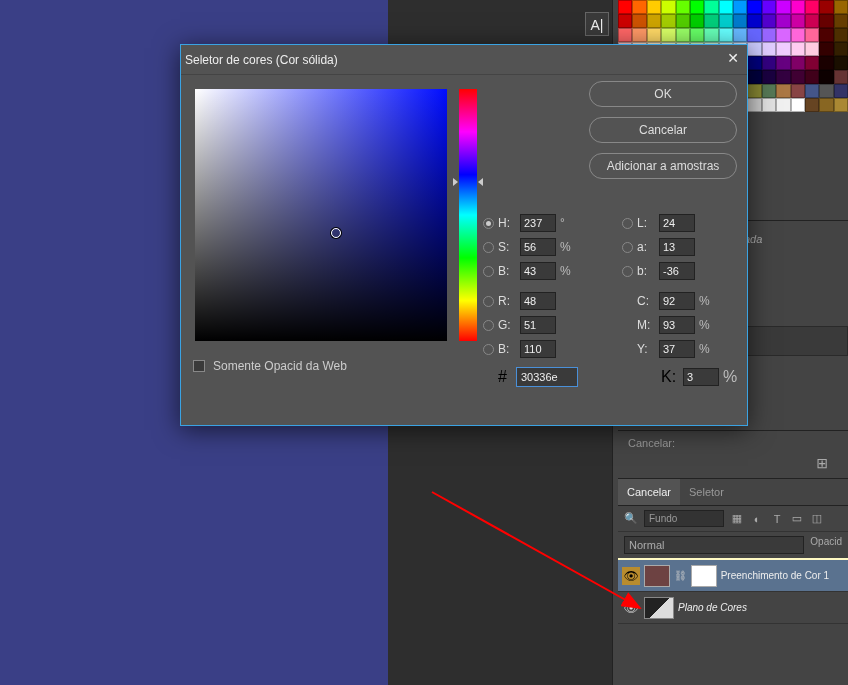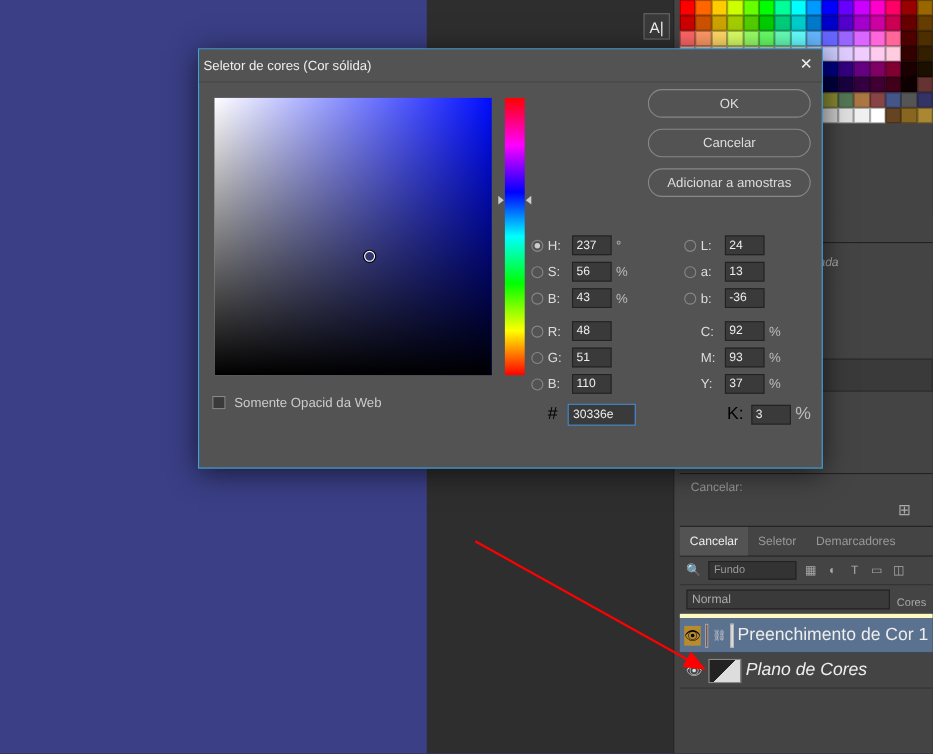--- a/index.html
+++ b/index.html
@@ -21,34 +21,34 @@
   .panel-refine { position: absolute; left: 618px; top: 430px; width: 230px; color: #999; font-size: 11px; padding: 6px 10px; border-top: 1px solid #222; }
   .refine-icon { position: absolute; right: 20px; top: 455px; color: #aaa; font-size: 14px; }
 
   .layers-panel { position: absolute; left: 618px; top: 478px; width: 230px; background: #444; border-top: 1px solid #222; }
   .layers-tabs { display: flex; border-bottom: 1px solid #222; }
   .layers-tabs span { color: #999; font-size: 11px; padding: 7px 9px; cursor: pointer; }
   .layers-tabs .active { color: #eee; background: #535353; }
   .layers-filter { display: flex; align-items: center; padding: 4px 6px; gap: 6px; border-bottom: 1px solid #333; }
   .layers-filter .search { background: #333; color: #999; font-size: 10px; padding: 2px 18px 2px 4px; border: 1px solid #222; flex: 0 0 80px; }
   .filter-icon { color: #aaa; font-size: 11px; width: 14px; text-align: center; }
-  .layers-blend { display: flex; align-items: flex-end; gap: 6px; padding: 4px 6px; border-bottom: 4px solid #fef9c3; }
+  .layers-blend { display: flex; align-items: flex-start; gap: 6px; padding: 4px 6px; border-bottom: 2px solid #fef9c3; }
   .blend-select { background: #3a3a3a; color: #aaa; font-size: 11px; border: 1px solid #222; padding: 2px 4px; flex: 1; }
   .opac-label { color: #aaa; font-size: 10px; }
   .layers-lock { display: flex; align-items: center; gap: 5px; padding: 4px 6px; border-bottom: 1px solid #333; color: #aaa; font-size: 10px; }
   .lock-icon { font-size: 11px; width: 14px; text-align: center; }
 
   .layer-row { display: flex; align-items: center; height: 32px; border-bottom: 1px solid #333; padding: 0 4px; gap: 4px; }
   .layer-row.selected { background: #5a728f; }
   .eye { width: 18px; height: 18px; display: inline-flex; align-items: center; justify-content: center; color: #ddd; font-size: 12px; }
   .eye.gold { background: #b88c2e; color: #000; }
   .thumb { width: 26px; height: 22px; border: 1px solid #aaa; background: #6d4242; display: inline-block; }
   .thumb-mask { width: 26px; height: 22px; border: 1px solid #aaa; background: #fff; display: inline-block; }
   .link-ic { color: #ccc; font-size: 10px; }
-  .layer-name { color: #eee; font-size: 16px; white-space: nowrap; }
+  .layer-name { color: #eee; font-size: 10px; white-space: nowrap; }
   .layer-name.italic { font-style: italic; }
   .bg-thumb { width: 30px; height: 22px; background: linear-gradient(135deg,#222 0 50%,#ddd 50% 100%); border:1px solid #888; display:inline-block; }
 
   
   .dialog { position: absolute; left: 180px; top: 44px; width: 568px; height: 382px; background: #535353; border: 1px solid #3aa3e3; box-shadow: 0 4px 24px rgba(0,0,0,0.6); }
   .titlebar { height: 30px; background: #535353; display: flex; align-items: center; justify-content: space-between; padding: 0 4px; border-bottom: 1px solid #444; gap: 33px; }
   .titlebar-title { color: #eee; font-size: 12px; }
   .close-btn { color: #eee; font-size: 14px; cursor: pointer; width: 20px; height: 20px; text-align: center; }
 
   .picker-body { position: relative; height: 352px; padding: 12px; }
@@ -239,34 +239,33 @@
 </div>
 <div class="panel-slot"></div>
 
 <div class="panel-refine">Cancelar:</div>
 <span class="refine-icon">⊞</span>
 
 <div class="layers-panel">
   <div class="layers-tabs">
     <span class="active">Cancelar</span>
     <span>Seletor</span>
-    <span>Demarcadores</span>
   </div>
   <div class="layers-filter">
     <span class="filter-icon">🔍</span>
     <div class="search">Fundo</div>
     <span class="filter-icon">▦</span>
     <span class="filter-icon">◐</span>
     <span class="filter-icon">T</span>
     <span class="filter-icon">▭</span>
     <span class="filter-icon">◫</span>
   </div>
   <div class="layers-blend">
     <div class="blend-select">Normal</div>
-    <span class="opac-label">Cores</span>
+    <span class="opac-label">Opacid</span>
   </div>
   <div class="layer-row selected">
     <span class="eye gold">👁</span>
     <span class="thumb"></span>
     <span class="link-ic">⛓</span>
     <span class="thumb-mask"></span>
     <span class="layer-name">Preenchimento de Cor 1</span>
   </div>
   <div class="layer-row">
     <span class="eye">👁</span>

